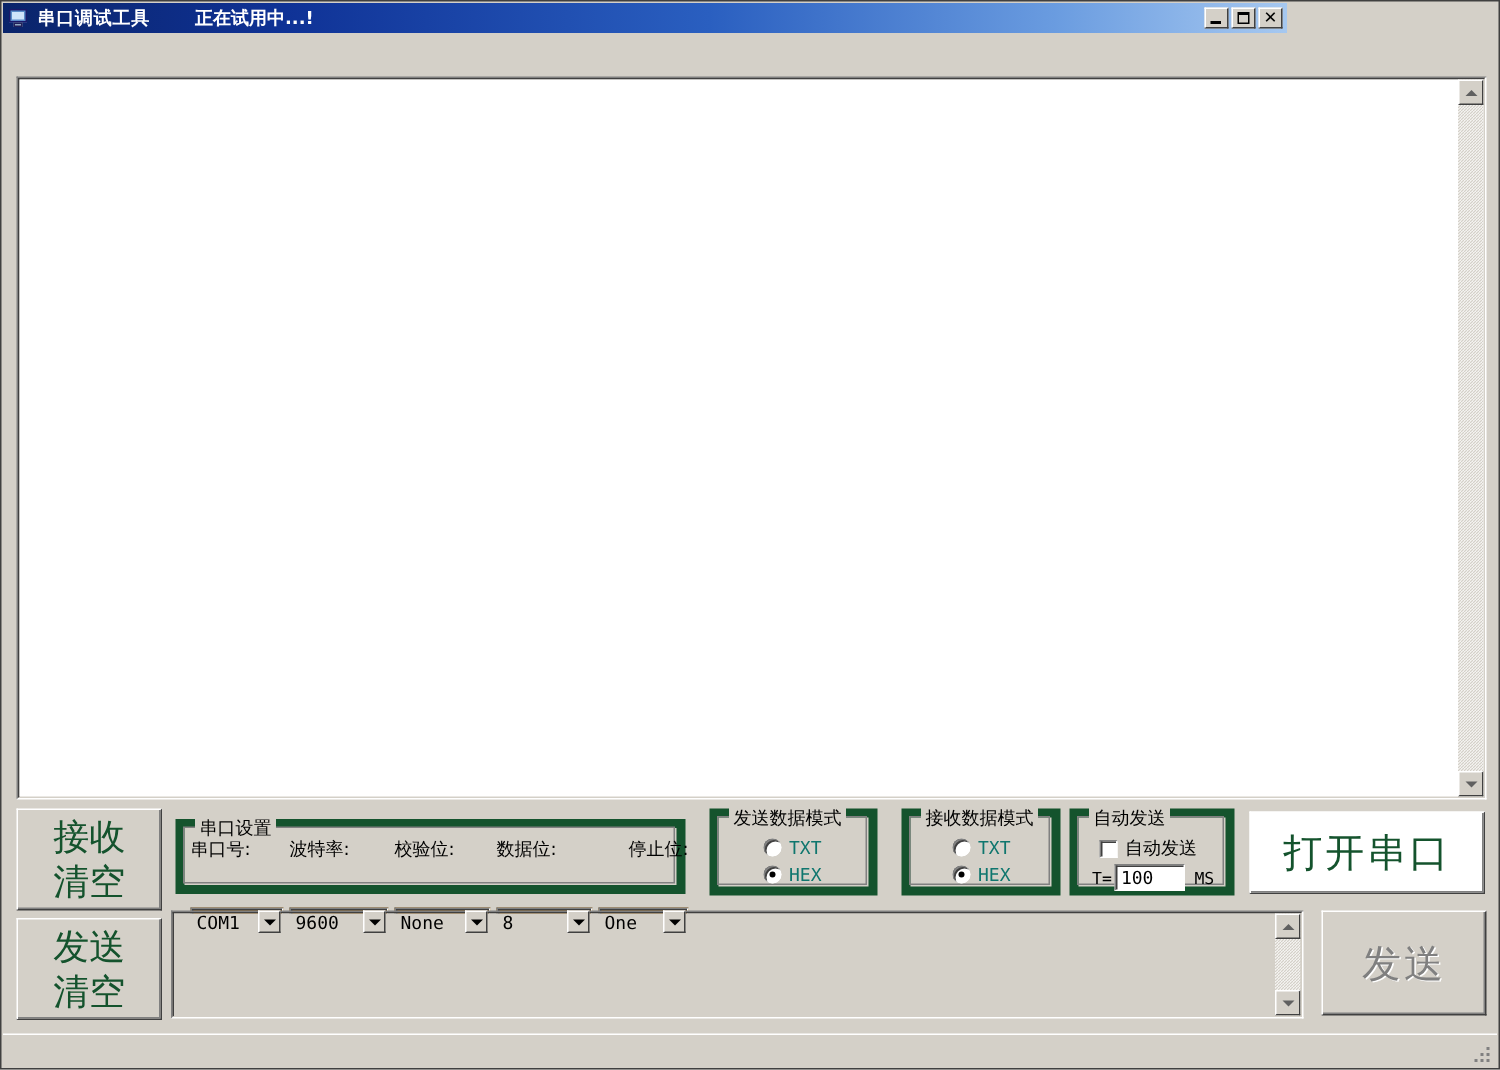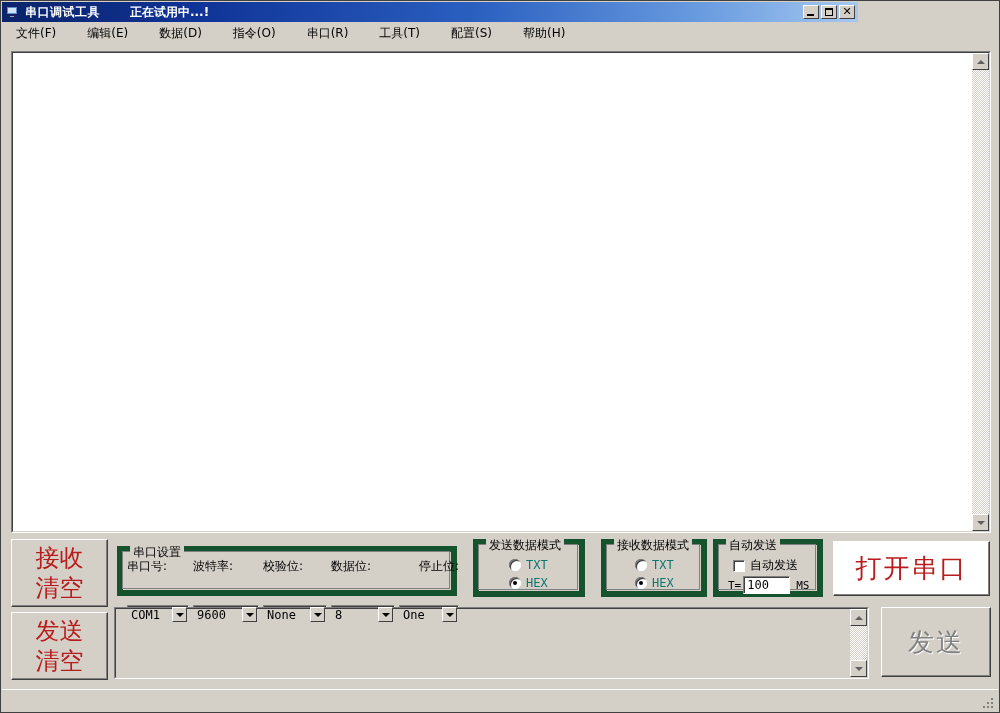--- a/index.html
+++ b/index.html
@@ -222,21 +222,21 @@
     border-right: 1px solid #404040;
     border-bottom: 1px solid #404040;
     box-sizing: border-box;
     position: relative;
     display: flex;
     align-items: center;
     justify-content: center;
     text-align: center;
     cursor: default;
     font-family: "DejaVu Sans", sans-serif;
-    color: #b91c1c;
+    color: #14532d;
   }
   .btn::after {
     content: "";
     position: absolute;
     left: 0; top: 0; right: 0; bottom: 0;
     border-right: 1px solid #808080;
     border-bottom: 1px solid #808080;
     pointer-events: none;
   }
 
@@ -527,30 +527,20 @@
         </div>
       <div class="tbtn">
           <span class="glyph-max"></span>
         </div>
       <div class="tbtn">
           <span class="glyph-close">✕</span>
         </div>
     </div>
   </div>
 
-  <div class="menubar">
-    <div class="menu-item">文件(F)</div>
-    <div class="menu-item">编辑(E)</div>
-    <div class="menu-item">数据(D)</div>
-    <div class="menu-item">指令(O)</div>
-    <div class="menu-item">串口(R)</div>
-    <div class="menu-item">工具(T)</div>
-    <div class="menu-item">配置(S)</div>
-    <div class="menu-item">帮助(H)</div>
-  </div>
 
   <div class="recv-wrap sunken">
     <div class="sunken-in">
       <div class="recv-inner">
         <div class="recv-text"></div>
         <div class="vscroll">
           <div class="sb-btn up">
               <span class="arrow-up"></span>
             </div>
           <div class="sb-btn down">

